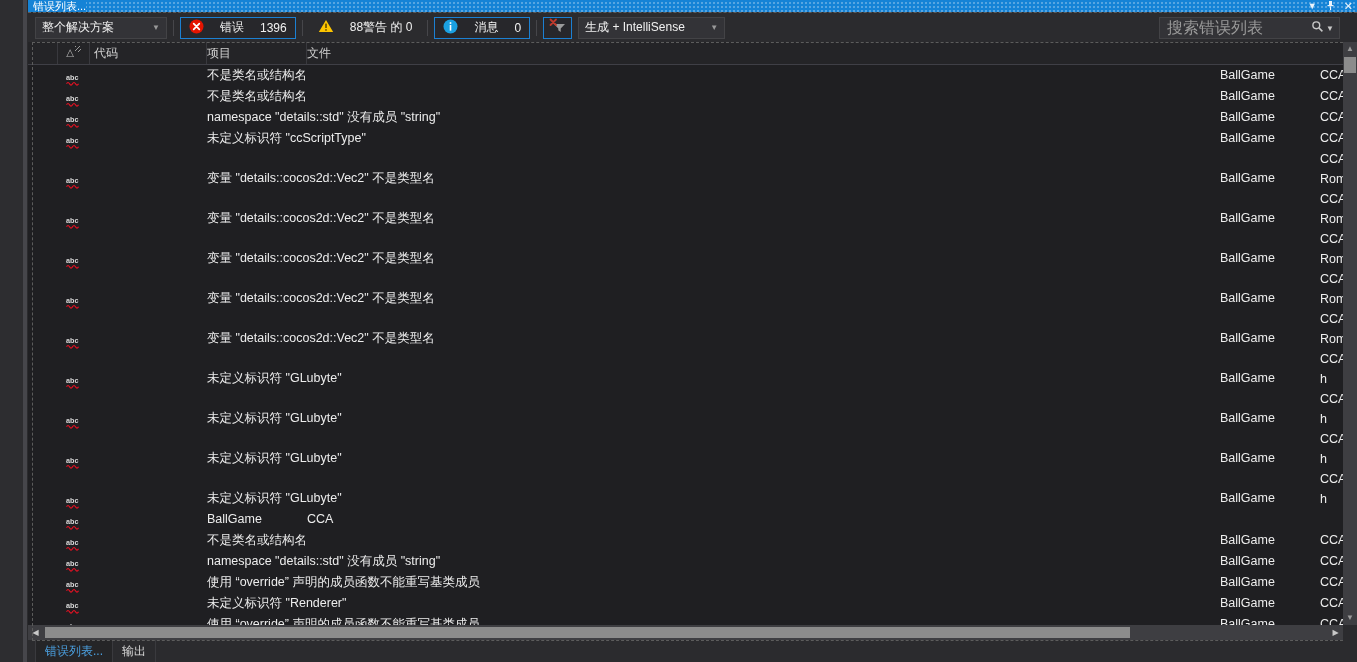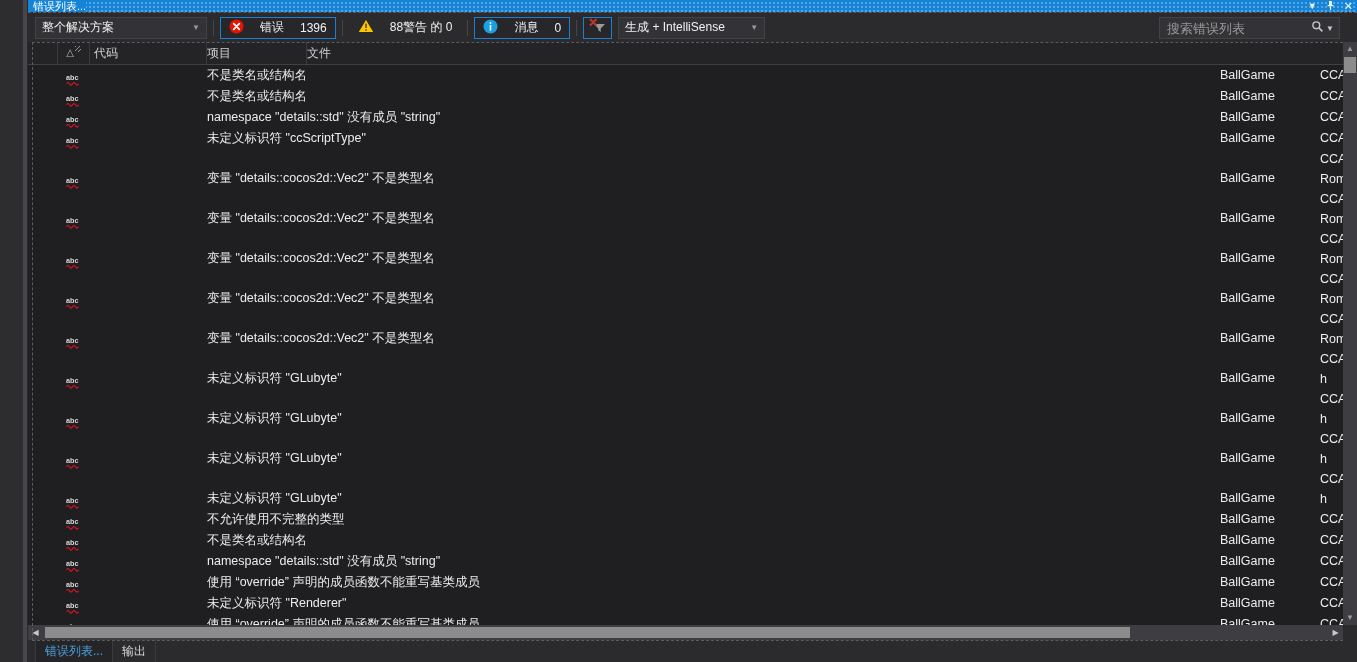--- a/index.html
+++ b/index.html
@@ -21,32 +21,32 @@
     background:#1583d6;height:12px;white-space:nowrap;}
   .titlebar-btns{position:absolute;right:4px;top:0;height:12px;display:flex;align-items:center;gap:9px;}
   .tb-ico{color:#eaf4fc;font-size:9px;line-height:10px;cursor:default;}
 
   
   .toolbar{position:absolute;left:0;top:12px;right:0;height:30px;display:flex;align-items:center;
     padding-left:7px;background:#2b2b2e;border-top:1px dashed #5c5c5c;box-sizing:border-box;}
   .combo{height:22px;box-sizing:border-box;background:#333337;border:1px solid #434346;
     display:flex;align-items:center;font-size:12px;padding:0 6px;color:#f1f1f1;}
   .combo .combo-arrow{margin-left:auto;color:#999;font-size:8px;padding-left:8px;}
-  .combo-scope{width:172px;justify-content:center;}
+  .combo-scope{width:132px;justify-content:center;}
   .combo-build{width:147px;margin-left:6px;}
   .tool-sep{width:1px;height:16px;background:#46464a;margin:0 6px;}
   .toggle{height:22px;box-sizing:border-box;display:flex;align-items:center;gap:16px;
     font-size:12px;padding:0 8px;border:1px solid transparent;color:#f1f1f1;white-space:nowrap;}
   .toggle.on{border-color:#1c80d2;background:#27272b;}
   .icon-btn{height:22px;box-sizing:border-box;display:flex;align-items:center;padding:0 5px;border:1px solid transparent;}
   .icon-btn.on{border-color:#1c80d2;background:#27272b;}
   .searchbox{position:absolute;right:17px;top:4px;width:181px;height:22px;box-sizing:border-box;
     background:#333337;border:1px solid #434346;display:flex;align-items:center;}
   .searchbox input{flex:1;min-width:0;background:transparent;border:none;outline:none;
-    color:#bcbcbc;font-size:13px;padding:0 0 0 7px;font-family:"Liberation Sans","DejaVu Sans",sans-serif;}
+    color:#bcbcbc;font-size:16px;padding:0 0 0 7px;font-family:"Liberation Sans","DejaVu Sans",sans-serif;}
   .searchbox input::placeholder{color:#999;opacity:1;}
   .search-icons{display:flex;align-items:center;gap:2px;padding:0 5px 0 2px;}
   .search-caret{color:#c8c8c8;font-size:8px;}
 
   
   .content{position:absolute;left:0;top:42px;right:0;bottom:37px;background:#1f1f22;overflow:hidden;}
   .focusrect{position:absolute;left:4px;top:42px;right:14px;bottom:21px;border:1px dashed #5c5c5c;
     border-right:none;pointer-events:none;z-index:7;}
   .header-row{display:flex;height:23px;box-sizing:border-box;background:#242427;
     border-bottom:1px solid #3f3f46;color:#cfcfcf;font-size:12px;align-items:center;}
@@ -396,21 +396,20 @@
         </div>
           <div class="row">
           <div class="c-sel"></div>
           <div class="c-sev">
             <svg width="15" height="13" viewBox="0 0 15 13">
               <text x="0" y="7" font-size="7.2" fill="#dadada" style="font-weight:bold;">abc</text>
               <path d="M0.5 10.8 q1.5 -2.6 3 0 t3 0 t3 0 t3 0" stroke="#e81123" stroke-width="1.2" fill="none"></path>
             </svg>
           </div>
           <div class="c-code"></div>
-          <div class="c-desc">不允许使用不完整的类型</div>
           <div class="c-proj">BallGame</div>
           <div class="c-file">
               <div class="fl">CCA</div>
             </div>
         </div>
           <div class="row">
           <div class="c-sel"></div>
           <div class="c-sev">
             <svg width="15" height="13" viewBox="0 0 15 13">
               <text x="0" y="7" font-size="7.2" fill="#dadada" style="font-weight:bold;">abc</text>

